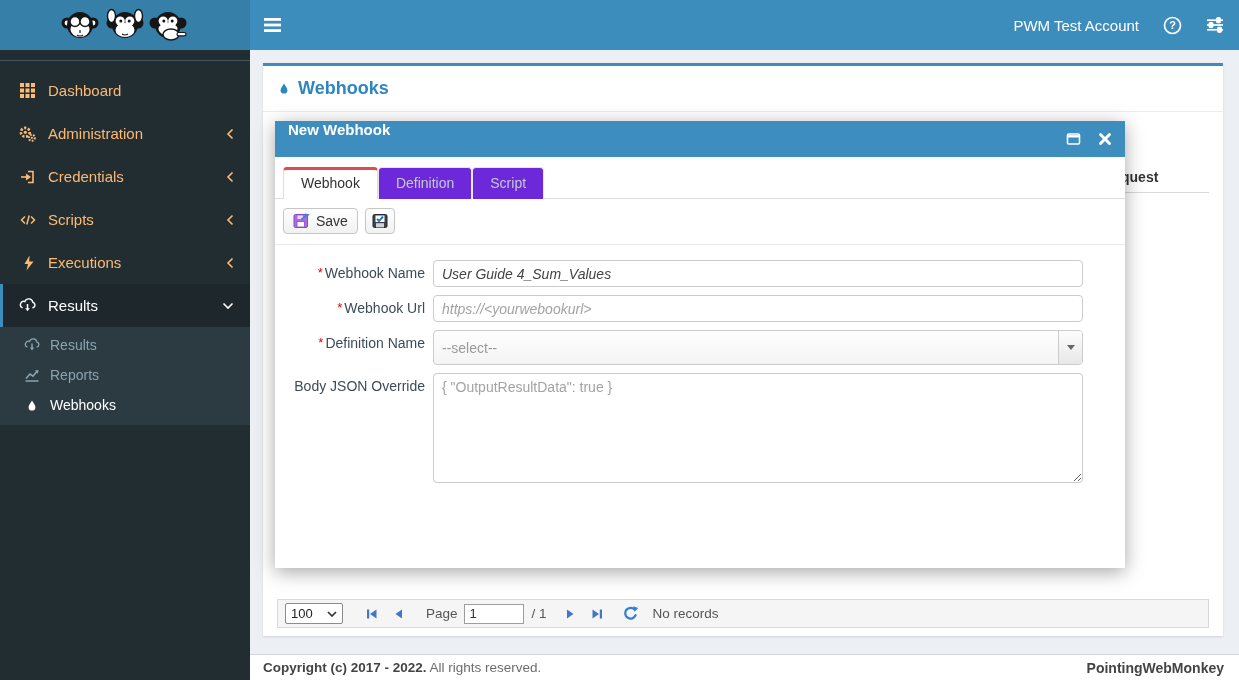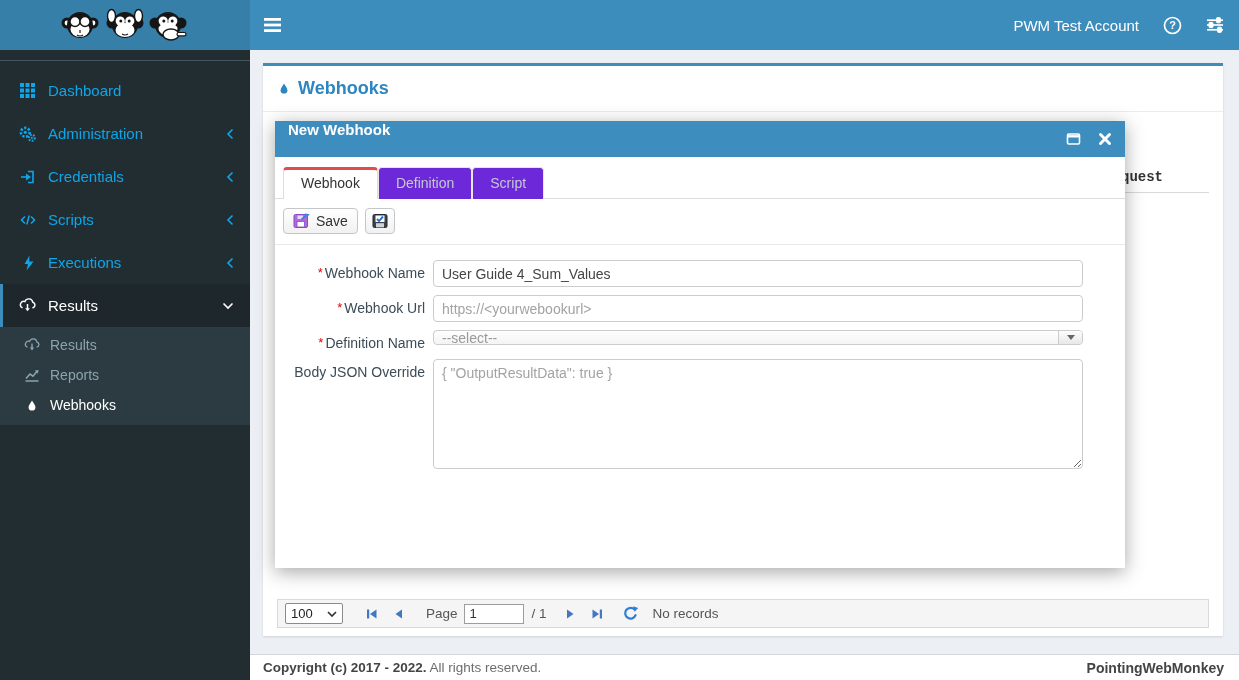--- a/index.html
+++ b/index.html
@@ -3,21 +3,21 @@
 <meta charset="utf-8">
 <style>
   * { margin:0; padding:0; box-sizing:border-box; }
   body { font-family:"Liberation Sans", sans-serif; background:#d8dce3; }
   .app { position:relative; width:1239px; height:680px; overflow:hidden; background:#ecf0f5; }
 
   
   .sidebar { position:absolute; left:0; top:0; width:250px; height:680px; background:#222d32; z-index:10; }
   .logo { height:50px; background:#367fa9; display:flex; align-items:center; justify-content:center; cursor:pointer; }
   .menu { margin-top:10px; border-top:1px solid #46545c; padding-top:8px; }
-  .side-item { display:flex; align-items:center; gap:11px; color:#0ea5e9; padding:13px 15px; font-size:15px; cursor:pointer; border-left:3px solid transparent; }
+  .side-item { display:flex; align-items:center; gap:11px; color:#fdba74; padding:13px 15px; font-size:15px; cursor:pointer; border-left:3px solid transparent; }
   .side-item .sicon { width:19px; display:flex; justify-content:center; }
   .side-item .chev { margin-left:auto; display:flex; }
   .side-item.active { background:#1e282c; color:#fff; border-left-color:#3c8dbc; }
   .submenu { background:#2c3b41; padding:3px 0 5px; }
   .sub-item { display:flex; align-items:center; gap:10px; color:#8aa4af; padding:7px 15px 7px 23px; font-size:14px; cursor:pointer; }
   .sub-item .sicon { width:17px; display:flex; justify-content:center; }
   .sub-item.active { color:#fff; }
 
   
   .navbar { position:absolute; left:250px; top:0; right:0; height:50px; background:#3c8dbc; display:flex; align-items:center; padding:0 15px 0 14px; color:#fff; z-index:9;gap:24px; }
@@ -25,21 +25,21 @@
   .account { font-size:15px; }
   .nav-icon { display:flex; cursor:pointer; }
   .hamburger { cursor:pointer; display:flex; }
 
   
   .content { position:absolute; left:250px; top:50px; right:0; bottom:26px; background:#ecf0f5; }
   .box { position:absolute; left:13px; right:16px; top:13px; bottom:18px; background:#fff; border-top:3px solid #3c8dbc; box-shadow:0 1px 2px rgba(0,0,0,.12); }
   .box-header { display:flex; align-items:center; gap:8px; padding:12px 15px; border-bottom:1px solid #e9edf1; color:#2e86c0; font-size:18px; font-weight:bold; }
 
   
-  .bg-quest { position:absolute; top:103px; left:858px; font-size:14px; font-weight:bold; color:#333; z-index:1;font-family:Liberation Mono, monospace; }
+  .bg-quest { position:absolute; top:103px; left:858px; font-size:14px; font-weight:bold; color:#333; z-index:1; }
   .bg-quest-line { position:absolute; top:126px; left:858px; right:14px; border-top:1px solid #d9d9d9; z-index:1; }
 
   
   .modal { position:absolute; left:12px; top:55px; width:850px; height:447px; background:#fff; box-shadow:0 4px 18px rgba(0,0,0,.35); z-index:5; }
   .modal-header { height:36px; background:#3d8ebf; color:#fff; display:flex; padding:0 13px; }
   .modal-title { font-size:15px; font-weight:bold; }
   .modal-hicons { margin-left:auto; display:flex; align-items:center; gap:17px; }
   .modal-hicons > span { display:flex; cursor:pointer; }
   .modal-body { padding-top:9px; }
 
@@ -48,23 +48,23 @@
   .tab.active { background:#fff; color:#333; border-color:#ddd; border-top:3px solid #e04c4c; padding-top:5px; cursor:default; }
 
   .toolbar { display:flex; align-items:flex-end; gap:7px; padding:9px 8px 10px; border-bottom:1px solid #e8e8e8; }
   .btn { display:inline-flex; align-items:center; gap:6px; padding:4px 9px; font-size:14px; color:#333; background:linear-gradient(#ffffff,#f1f1f1); border:1px solid #c6c6c6; border-radius:4px; cursor:pointer; }
   .btn.icon-only { padding:4px 6px; }
 
   .form { padding:15px 10px 0; }
   .frow { display:flex; align-items:flex-start; margin-bottom:8px; }
   .flabel { width:148px; text-align:right; padding:5px 8px 0 0; font-size:14px; color:#3d4b57; white-space:nowrap; }
   .req { color:#e00000; font-size:13px; vertical-align:top; margin-right:2px; }
-  .tinput { width:650px; height:27px; border:1px solid #ccc; border-radius:4px; padding:0 8px; font-size:14px; font-family:"Liberation Sans",sans-serif; color:#444; background:#fff; }
+  .tinput { width:650px; height:27px; border:1px solid #ccc; border-radius:4px; padding:0 8px; font-size:14px; font-family:"Liberation Sans",sans-serif; color:#444; background:#fff;font-style:italic; }
   .tinput::placeholder, .tarea::placeholder { color:#a3a3a3; opacity:1; }
-  .fselect { width:650px; height:15px; border:1px solid #ccc; border-radius:4px; display:flex; align-items:center; background:linear-gradient(#fefefe,#f4f4f4); cursor:pointer; }
+  .fselect { width:650px; height:35px; border:1px solid #ccc; border-radius:4px; display:flex; align-items:center; background:linear-gradient(#fefefe,#f4f4f4); cursor:pointer; }
   .fselect .sel-txt { flex:1; padding:0 8px; font-size:14px; color:#9a9a9a; }
   .fselect .dd-btn { width:24px; align-self:stretch; border-left:1px solid #ccc; border-radius:0 3px 3px 0; background:linear-gradient(#fdfdfd,#e7e7e7); display:flex; align-items:center; justify-content:center; }
   .tarea { width:650px; height:110px; border:1px solid #ccc; border-radius:4px; padding:5px 8px; font-size:14px; font-family:"Liberation Sans",sans-serif; color:#444; resize:vertical; }
 
   
   .pager { position:absolute; left:14px; right:14px; bottom:8px; height:29px; background:#f5f5f5; border:1px solid #d9d9d9; display:flex; align-items:center; padding:0 7px; font-size:13.5px; color:#555; z-index:1; }
   .psel { width:58px; height:21px; background:#fff; border:1px solid #8b8b8b; border-radius:2px; display:flex; align-items:center; justify-content:space-between; padding:0 5px; font-size:13px; color:#222; cursor:pointer; }
   .pgroup { display:flex; align-items:center; gap:13px; margin-left:22px; }
   .picon { display:flex; cursor:pointer; }
   .plabel { margin-left:20px; }

